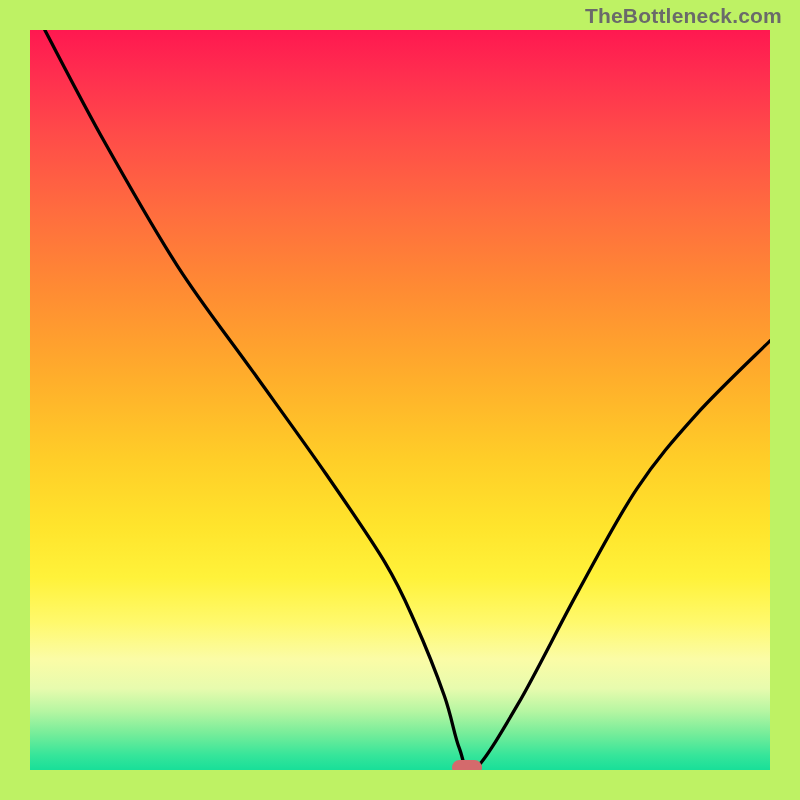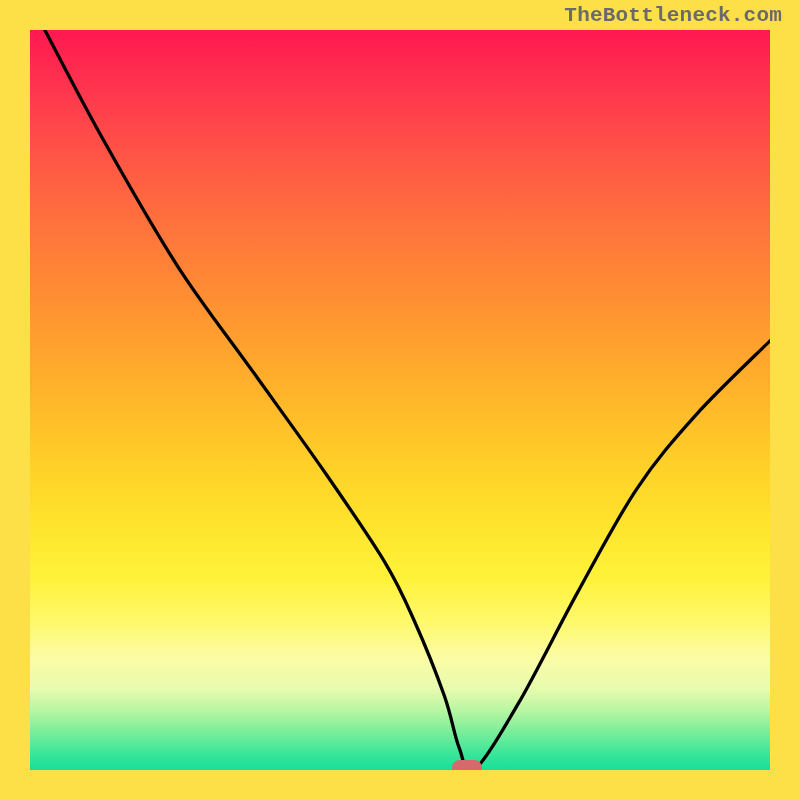--- a/index.html
+++ b/index.html
@@ -8,22 +8,21 @@
     width: 800px;
     height: 800px;
     background: #000;
     font-family: Arial, Helvetica, sans-serif;
     overflow: hidden;
   }
   .container {
     position: relative;
     width: 800px;
     height: 800px;
-    background: #fde047;
-    font-family: Liberation Mono, monospace;
+    background: #bef264;
   }
   .watermark {
     position: absolute;
     top: 4px;
     right: 18px;
     color: #6a6a6a;
     font-size: 21px;
     font-weight: 600;
     letter-spacing: 0.2px;
     z-index: 10;

